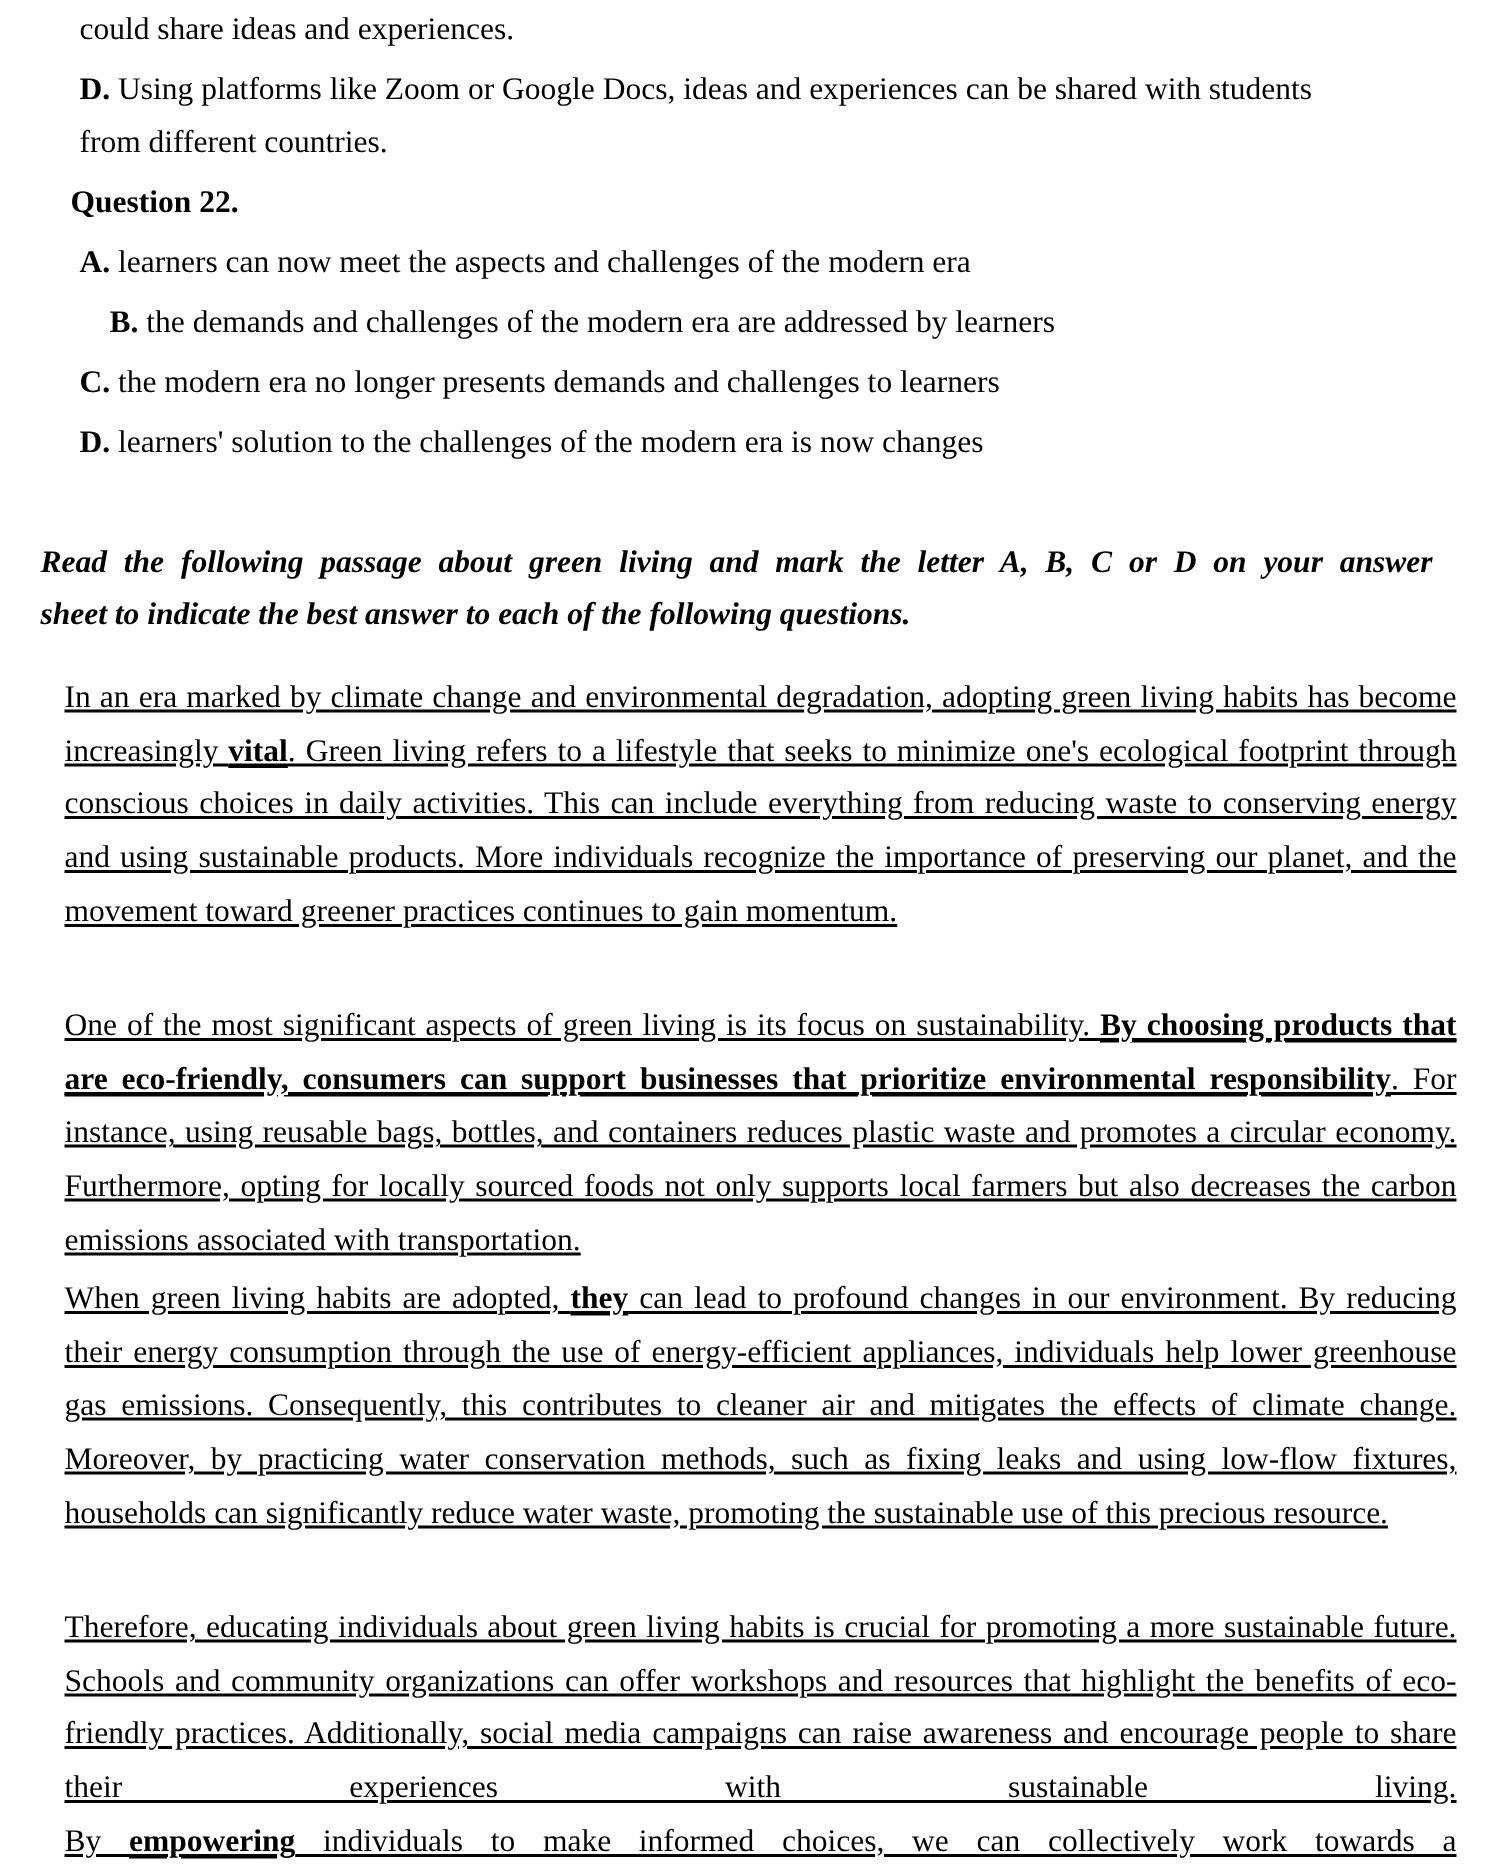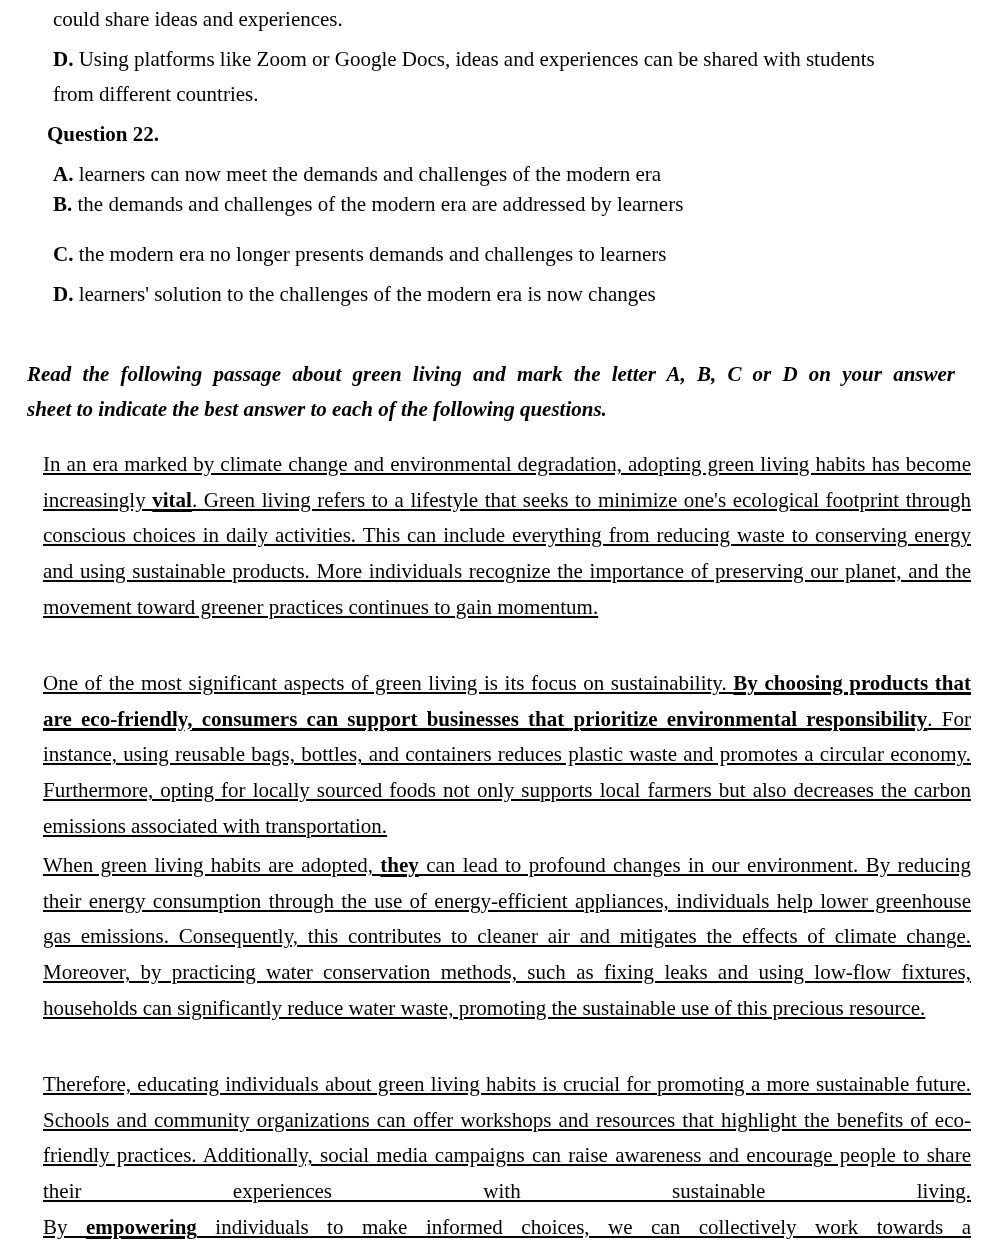--- a/index.html
+++ b/index.html
@@ -66,23 +66,23 @@
     <span>Using platforms like Zoom or Google Docs, ideas and experiences can be shared with students</span>
   </div>
   <div class="line indent" style="top:82px;">
     <span>from different countries.</span>
   </div>
 
   <div class="line flush q-title" style="top:122px;">Question 22.</div>
 
   <div class="line indent" style="top:162px;">
     <span class="opt-letter">A.</span>
-    <span>learners can now meet the demands and challenges of the modern era</span>
+    <span>learners can now meet the aspects and challenges of the modern era</span>
   </div>
-  <div class="line indent" style="top:192px;">
+  <div class="line indent" style="top:202px;margin-left:20px;">
     <span class="opt-letter">B.</span>
     <span>the demands and challenges of the modern era are addressed by learners</span>
   </div>
   <div class="line indent" style="top:242px;">
     <span class="opt-letter">C.</span>
     <span>the modern era no longer presents demands and challenges to learners</span>
   </div>
   <div class="line indent" style="top:282px;">
     <span class="opt-letter">D.</span>
     <span>learners' solution to the challenges of the modern era is now changes</span>

